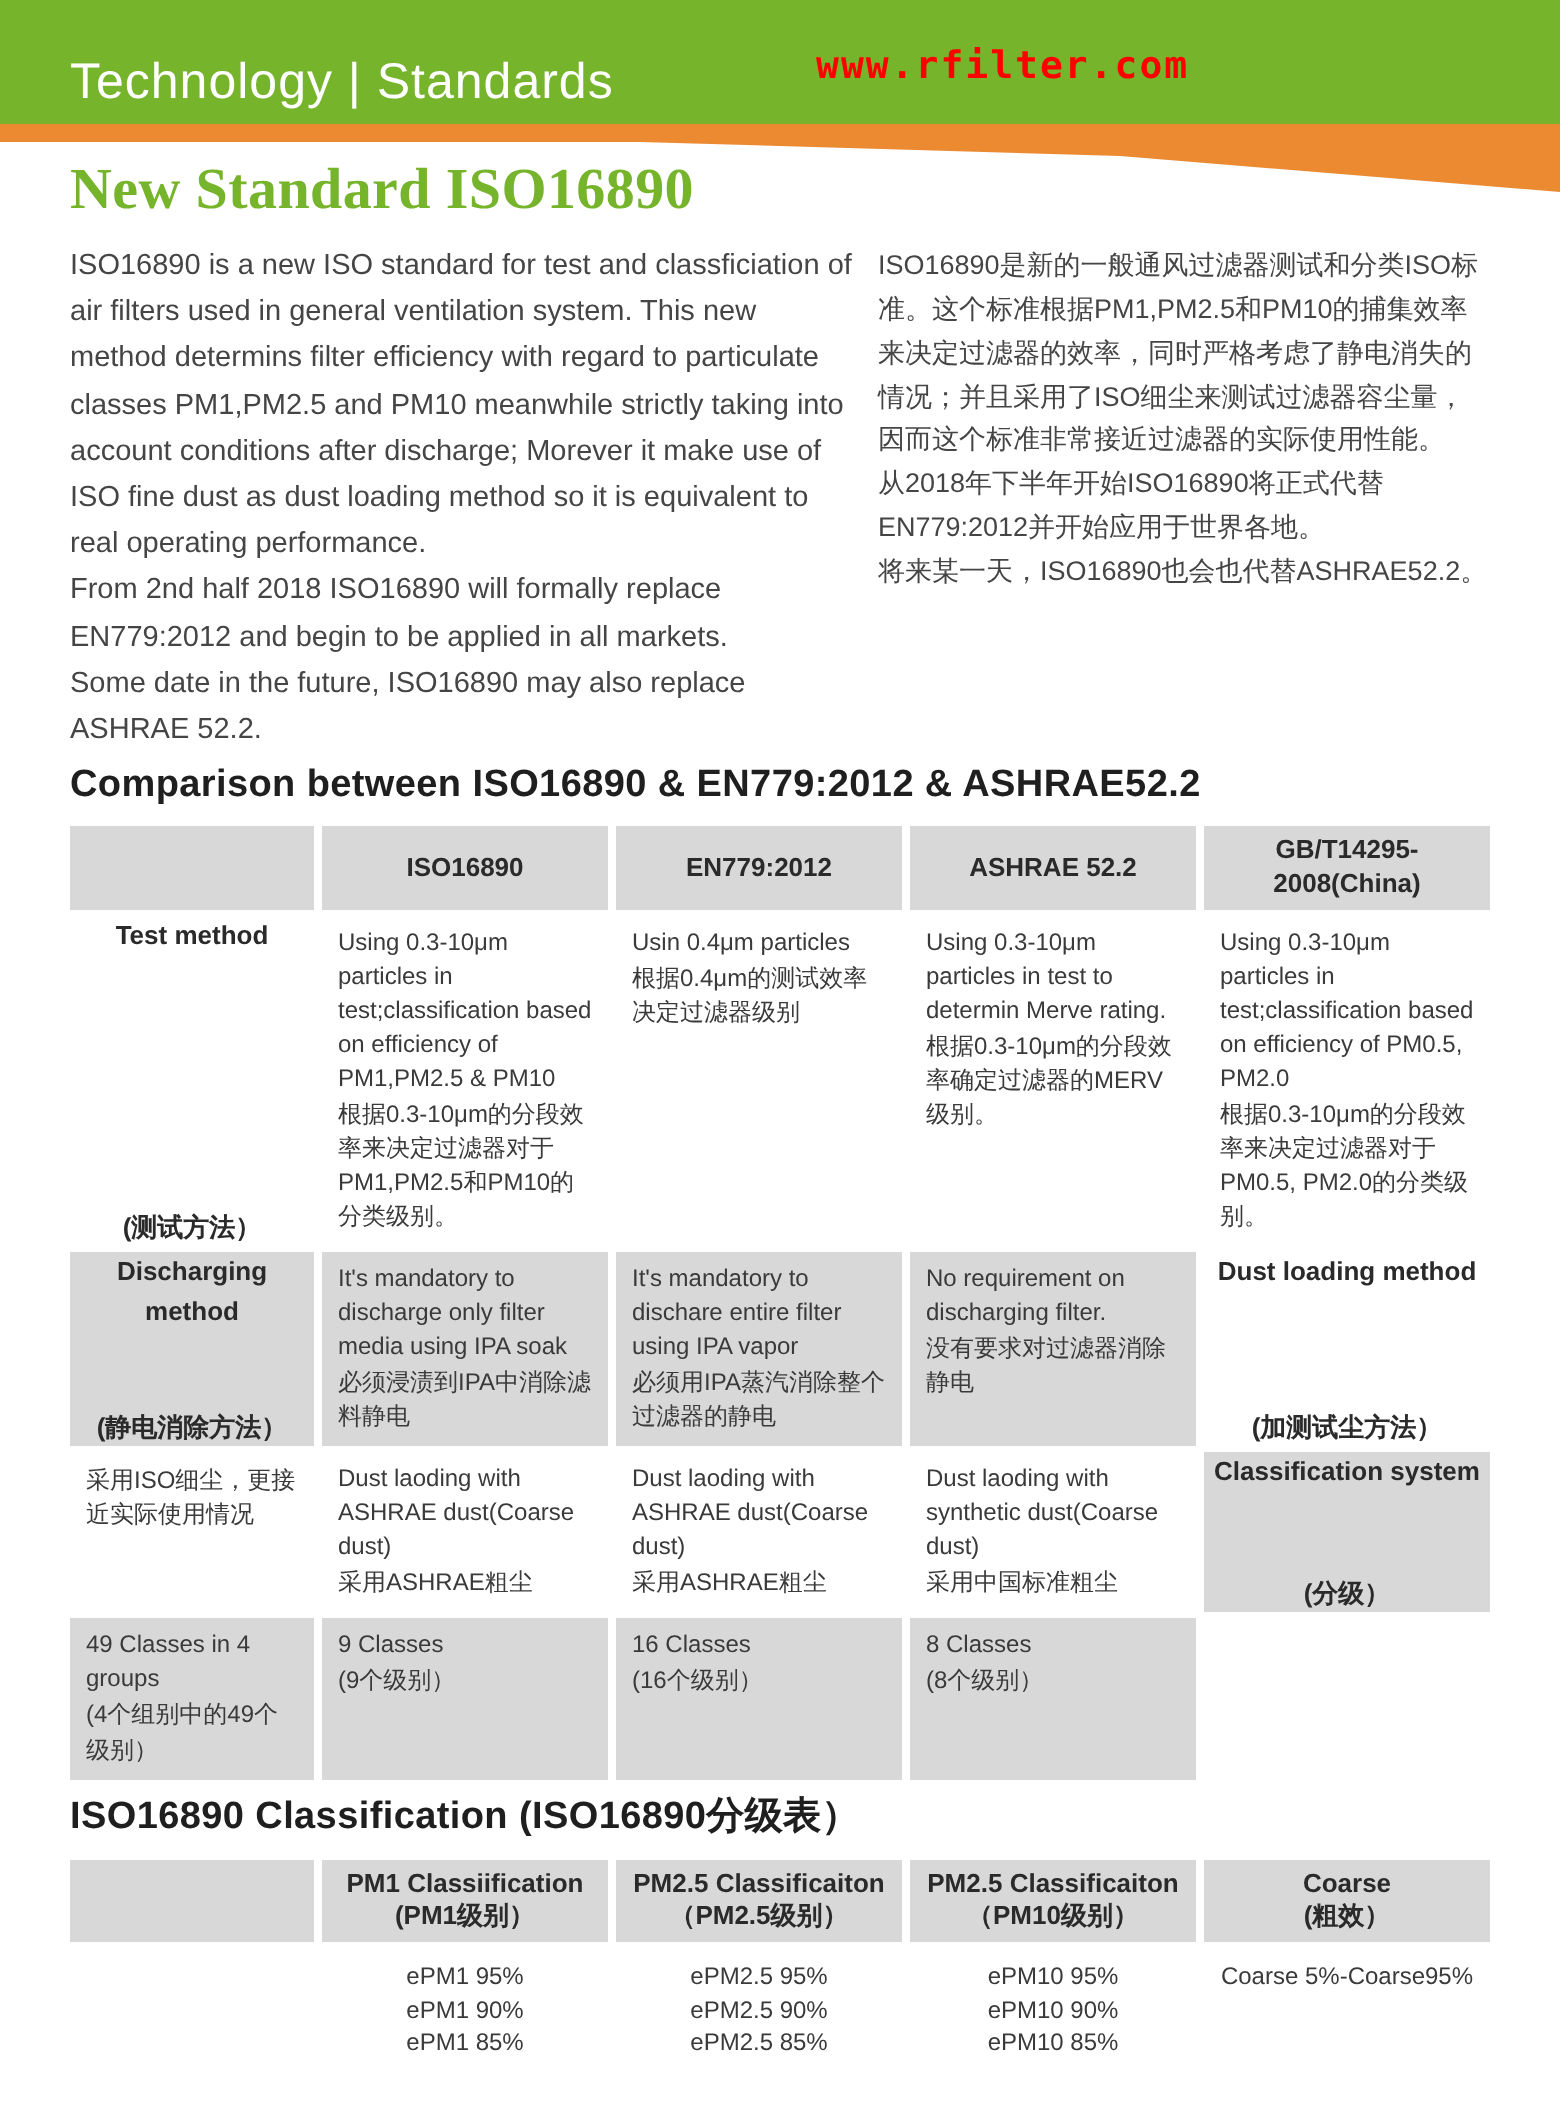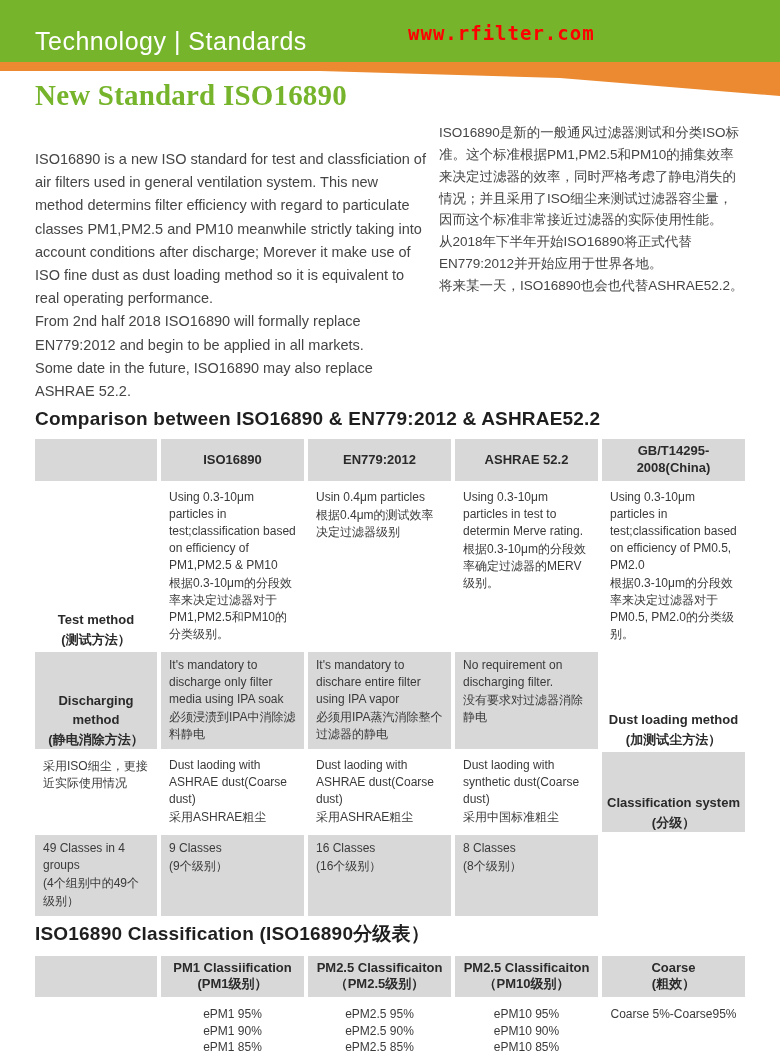--- a/index.html
+++ b/index.html
@@ -31,21 +31,21 @@
     font-weight:bold;font-size:19px;letter-spacing:1px;
   }
   .swoosh{position:absolute;top:62px;left:0;width:780px;height:40px;display:block;}
   .content{position:relative;padding:0 35px;}
   .doc-title{
     margin-top:17px;
     color:var(--brand-green);
     font-size:29px;font-weight:bold;letter-spacing:0.2px;font-family:Liberation Serif, serif;
   }
   .intro{display:flex;gap:12px;margin-top:10px;}
-  .intro-en{width:392px;font-size:14.5px;line-height:1.6;color:#454545;margin-top:26px;}
+  .intro-en{width:392px;font-size:14.5px;line-height:1.6;color:#454545;}
   .intro-zh{width:306px;font-size:13.5px;line-height:1.62;color:#454545;}
   .intro p{margin:0;}
   .section-heading{
     margin-top:5px;margin-bottom:9px;
     color:var(--heading-dark);font-size:19px;font-weight:bold;letter-spacing:0.2px;
   }
   .tbl{
     display:grid;
     grid-template-columns:122px 143px 143px 143px 143px;
     column-gap:4px;row-gap:3px;
@@ -53,21 +53,21 @@
   .th{
     background:var(--table-gray);
     font-weight:bold;font-size:13px;color:#2a2a2a;
     text-align:center;padding:4px 2px;
     display:flex;flex-direction:column;justify-content:center;line-height:1.3;
   }
   .td{
     padding:5px 8px 6px 8px;font-size:12px;line-height:1.42;color:#3a3a3a;
   }
   .tl{
-    display:flex;flex-direction:column;justify-content:flex-end;align-items:center;
+    display:flex;flex-direction:column;justify-content:space-between;align-items:center;
     font-weight:bold;font-size:13px;color:#2a2a2a;text-align:center;line-height:1.5;
   }
   .rw{background:#ffffff;}
   .rg{background:var(--table-gray);}
   .list{
     text-align:center;padding-top:6px;line-height:1.36;
   }
   .coarse-cell{text-align:center;padding-top:6px;}
   .zh{margin-top:1px;}
   .tbl2 .td{font-size:12px;}

